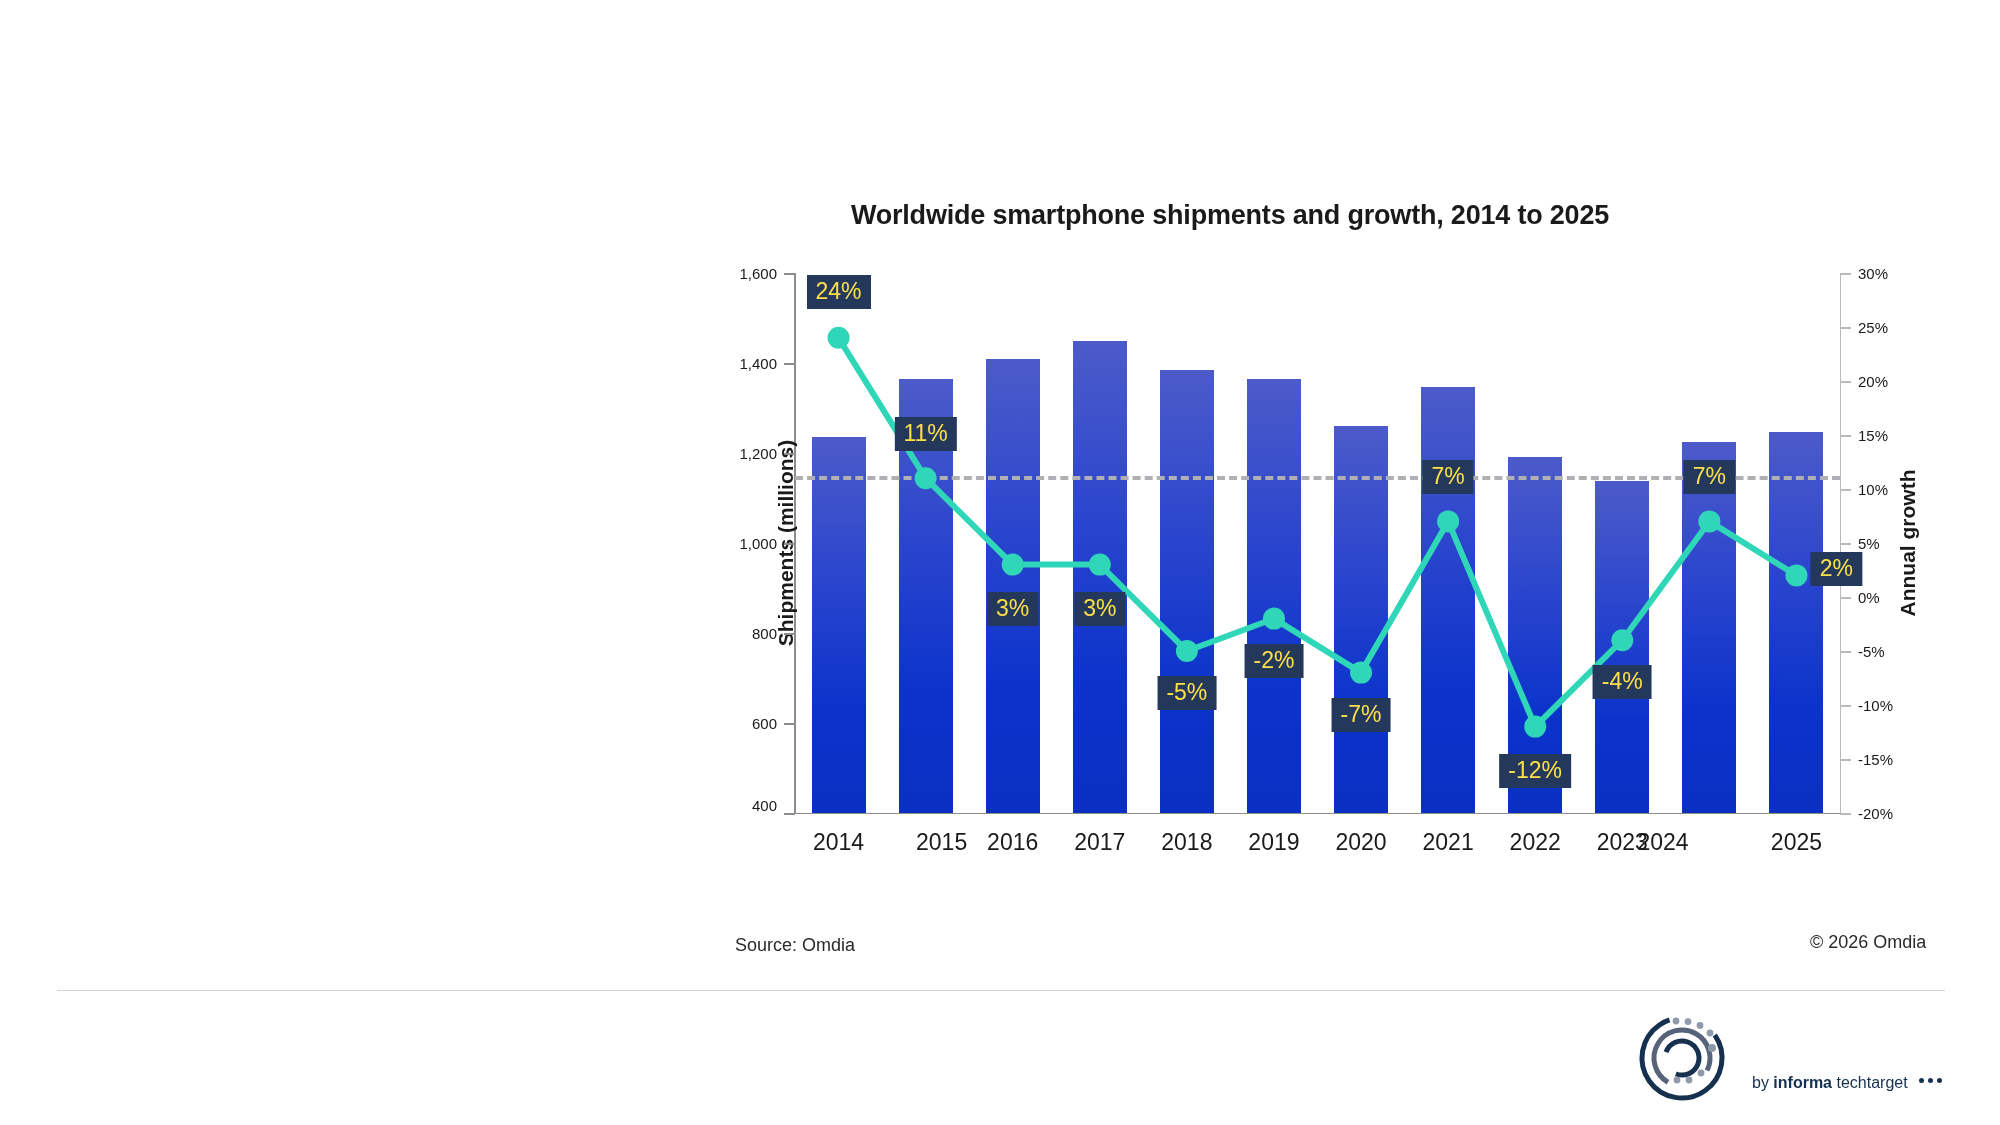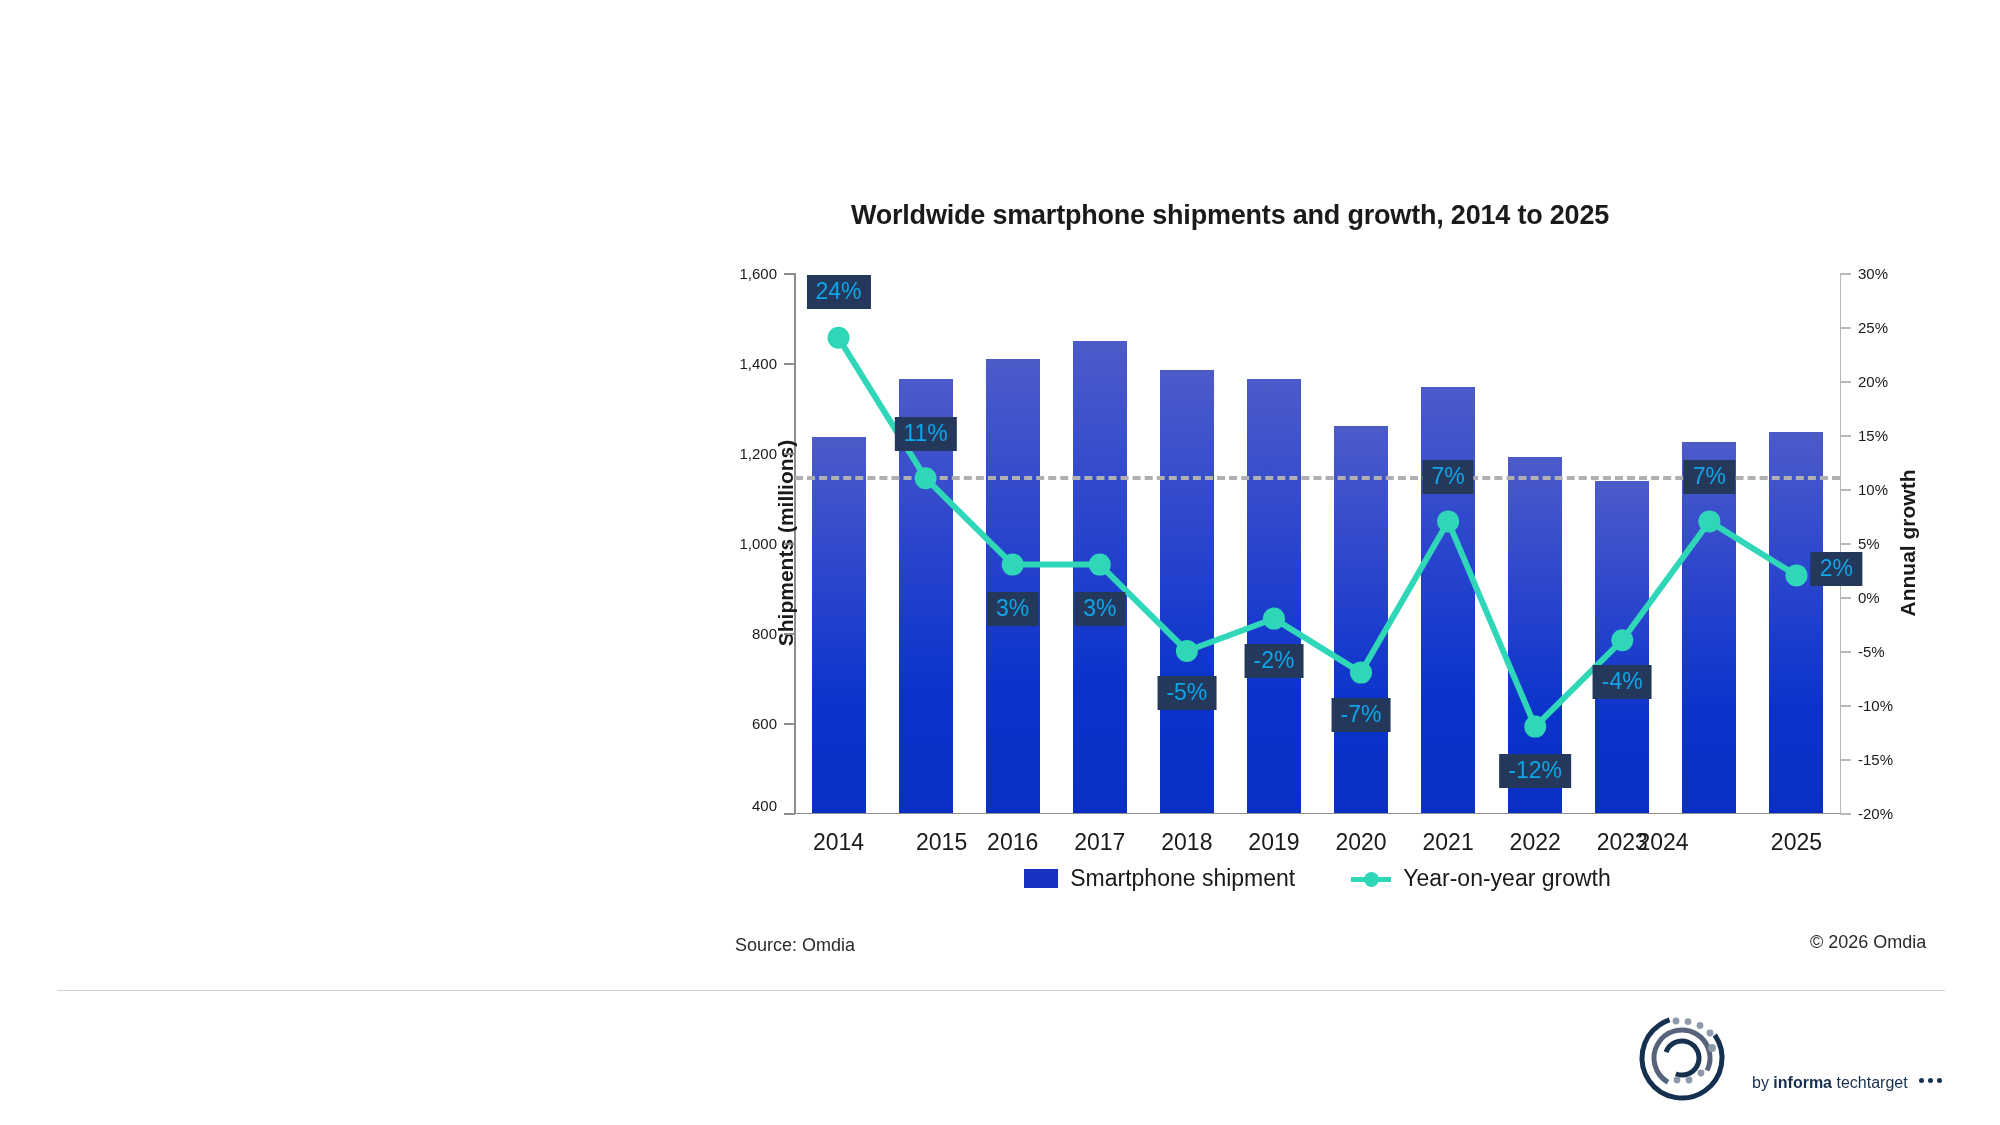--- a/index.html
+++ b/index.html
@@ -94,21 +94,21 @@
     white-space: nowrap;
   }
 
   
   #line-svg { position: absolute; left: 0; top: 0; width: 1045px; height: 540px; overflow: visible; }
 
   
   .pt-label {
     position: absolute;
     background: #24385c;
-    color: #0ea5e9;
+    color: #fde047;
     font-size: 23px;
     padding: 5px 9px 6px 9px;
     line-height: 1;
     transform: translate(-50%, -50%);
     white-space: nowrap;
     text-align: center;
   }
 
   
   #legend {
@@ -270,33 +270,20 @@
           <div class="pt-label" style="left: 478.958px; top: 387.6px;">-2%</div>
           <div class="pt-label" style="left: 566.042px; top: 441.6px;">-7%</div>
           <div class="pt-label" style="left: 653.125px; top: 204.4px;">7%</div>
           <div class="pt-label" style="left: 740.208px; top: 497.6px;">-12%</div>
           <div class="pt-label" style="left: 827.292px; top: 409.2px;">-4%</div>
           <div class="pt-label" style="left: 914.375px; top: 204.4px;">7%</div>
           <div class="pt-label" style="left: 1041.46px; top: 296.4px;">2%</div>
         </div>
     </div>
 
-    <div id="legend">
-      <div class="legend-item">
-        <span class="swatch-bar"></span>
-        <span class="legend-label">Smartphone shipment</span>
-      </div>
-      <div class="legend-item">
-        <span class="swatch-line">
-          <span class="ln"></span>
-            <span class="dot"></span>
-        </span>
-        <span class="legend-label">Year-on-year growth</span>
-      </div>
-    </div>
   </div>
 
   <div id="source-note">Source: Omdia</div>
   <div id="copyright-note">© 2026 Omdia</div>
 
   <div id="bottom-rule"></div>
 
   <div id="logo">
     <svg width="104" height="96" viewBox="0 0 104 96">
       <g fill="none">

